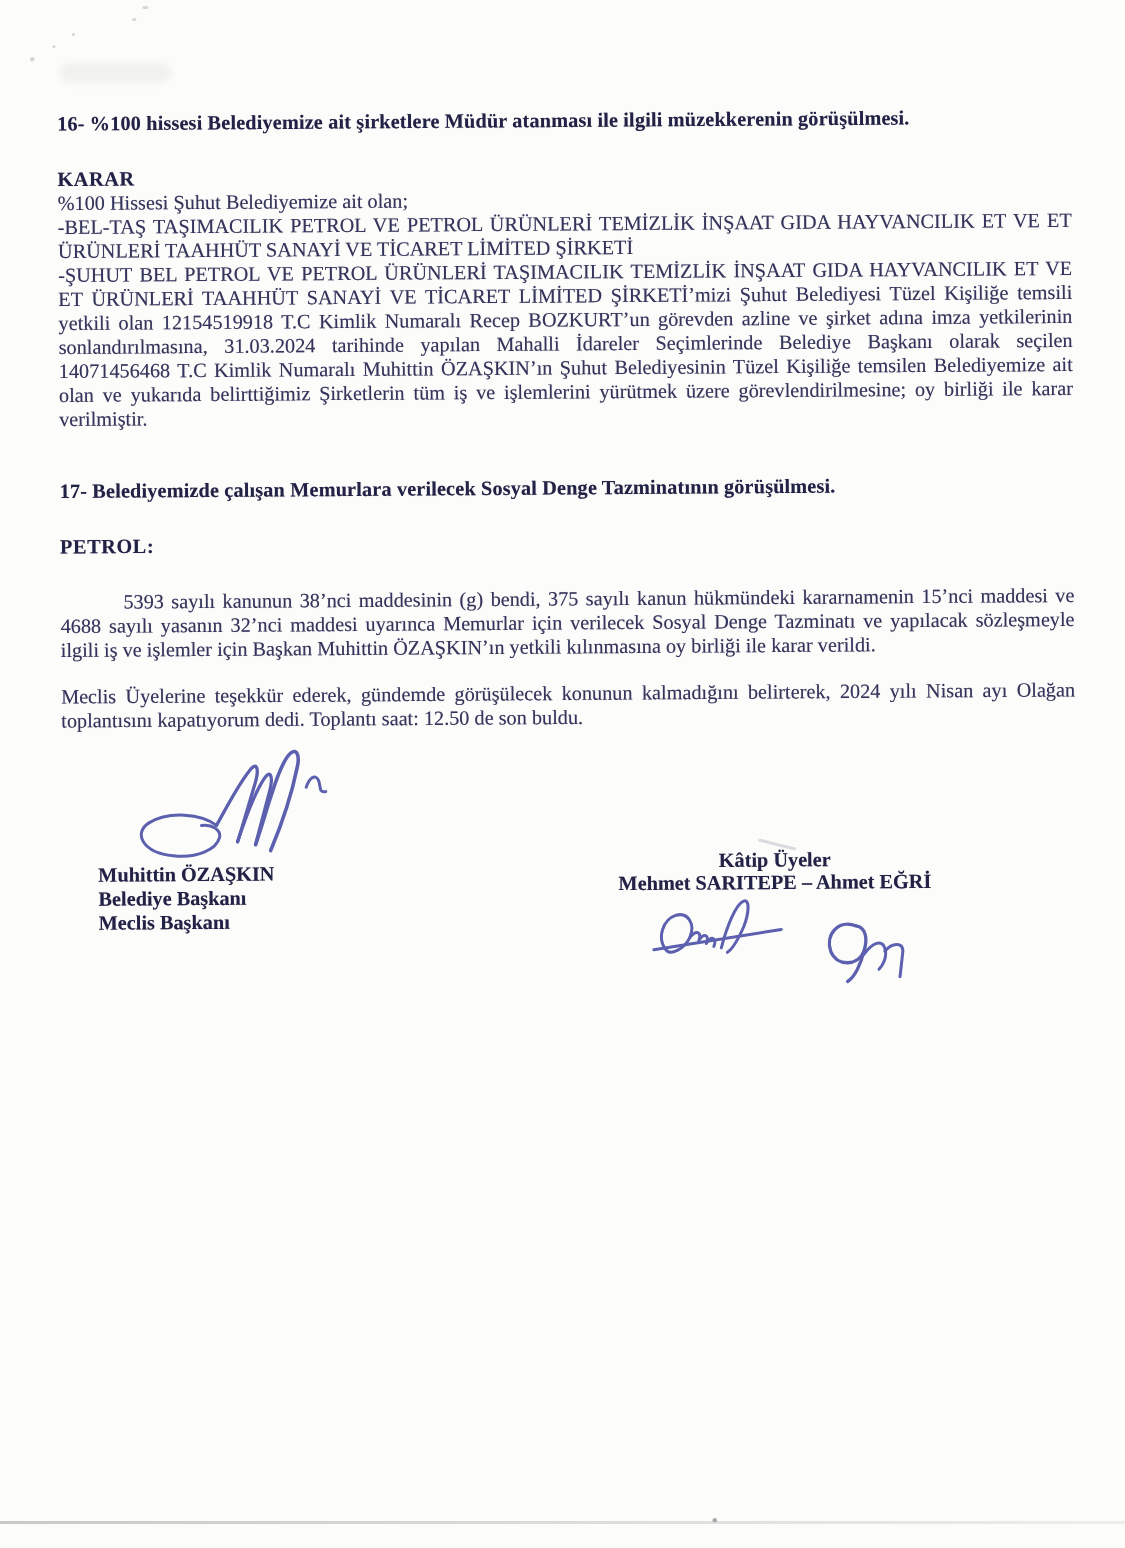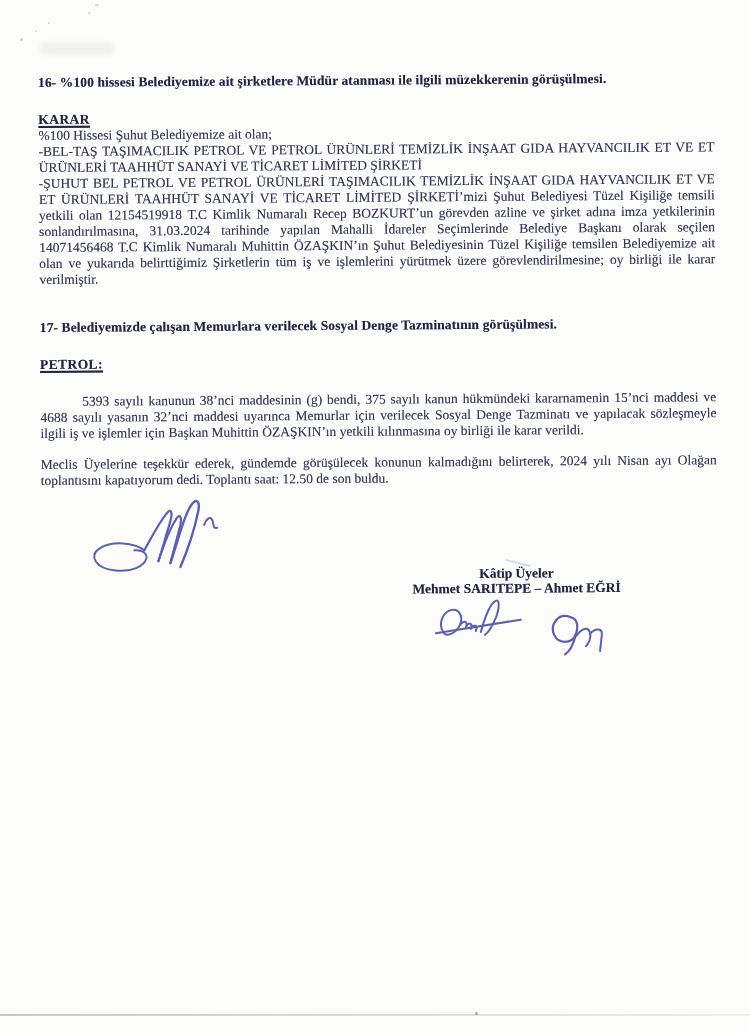--- a/index.html
+++ b/index.html
@@ -23,21 +23,21 @@
     font-size:13.5px;line-height:16px;
     text-shadow:0 0 0.5px rgba(52,52,92,0.45);
   }
   .content p{margin:0;padding:0;}
   .heading{
     font-weight:bold;color:var(--heading-ink);
     padding-left:12px;letter-spacing:0.1px;white-space:nowrap;
   }
   .h17{margin-top:32px !important;}
   .karar{font-weight:bold;color:var(--heading-ink);margin-top:21px !important;}
-  .karar .ul{text-decoration:underline;text-decoration-thickness:1.5px;text-underline-offset:2px;letter-spacing:0.4px;}
+  .karar .ul{text-decoration-thickness:1.5px;text-underline-offset:2px;letter-spacing:0.4px;}
   .intro{padding-left:10px;}
   .company{text-align:justify;}
   .body-just{text-align:justify;}
   .p2{margin-top:21px !important;text-indent:42px;}
   .p3{margin-top:15px !important;}
   .sig-area{position:relative;height:190px;margin-top:0;}
   .sig-block-left{
     position:absolute;left:24px;top:87px;font-weight:bold;color:var(--heading-ink);
     line-height:16px;
   }
@@ -103,20 +103,25 @@
     <div class="sig-area">
 
       <svg id="mayor-sig" class="sig-svg" width="135" height="80" viewBox="0 0 135 80">
         <path stroke-width="2.2" d="M58,52 C66,38 72,26 80,16 C85,9 87,14 84,24 C79,40 75,54 72,63"></path>
         <path stroke-width="2.2" d="M72,63 C78,45 84,30 90,21 C94,15 96,19 94,28 C90,43 86,57 84,65"></path>
         <path stroke-width="2.4" d="M84,65 C92,42 100,10 108,4 C112,1 114,6 112,14 C108,33 100,55 94,69"></path>
         <path stroke-width="2" d="M118,27 C120,21 124,18 126,22 C128,26 126,31 131,30"></path>
         <path stroke-width="2" d="M58,52 C48,44 26,42 13,50 C2,57 9,70 29,72 C45,74 58,68 60,60 C61,55 55,51 48,52"></path>
       </svg>
 
+      <div class="sig-block-left">
+        <div>Muhittin ÖZAŞKIN</div>
+        <div>Belediye Başkanı</div>
+        <div>Meclis Başkanı</div>
+      </div>
 
       <div class="sig-block-right">
         <div>Kâtip Üyeler</div>
         <div>Mehmet SARITEPE – Ahmet EĞRİ</div>
       </div>
 
       <svg id="clerk-sig-1" class="sig-svg" width="90" height="45" viewBox="0 0 90 45">
         <path stroke-width="2" d="M10,38 C4,30 8,18 17,15 C25,13 30,21 26,30 C22,38 13,42 10,38"></path>
         <path stroke-width="2" d="M26,30 C31,24 34,27 32,32 C36,26 39,29 37,34 C41,28 44,31 42,36"></path>
         <path stroke-width="2" d="M47,37 C51,22 57,8 62,6 C66,4 66,13 62,23 C58,32 54,38 51,40"></path>

